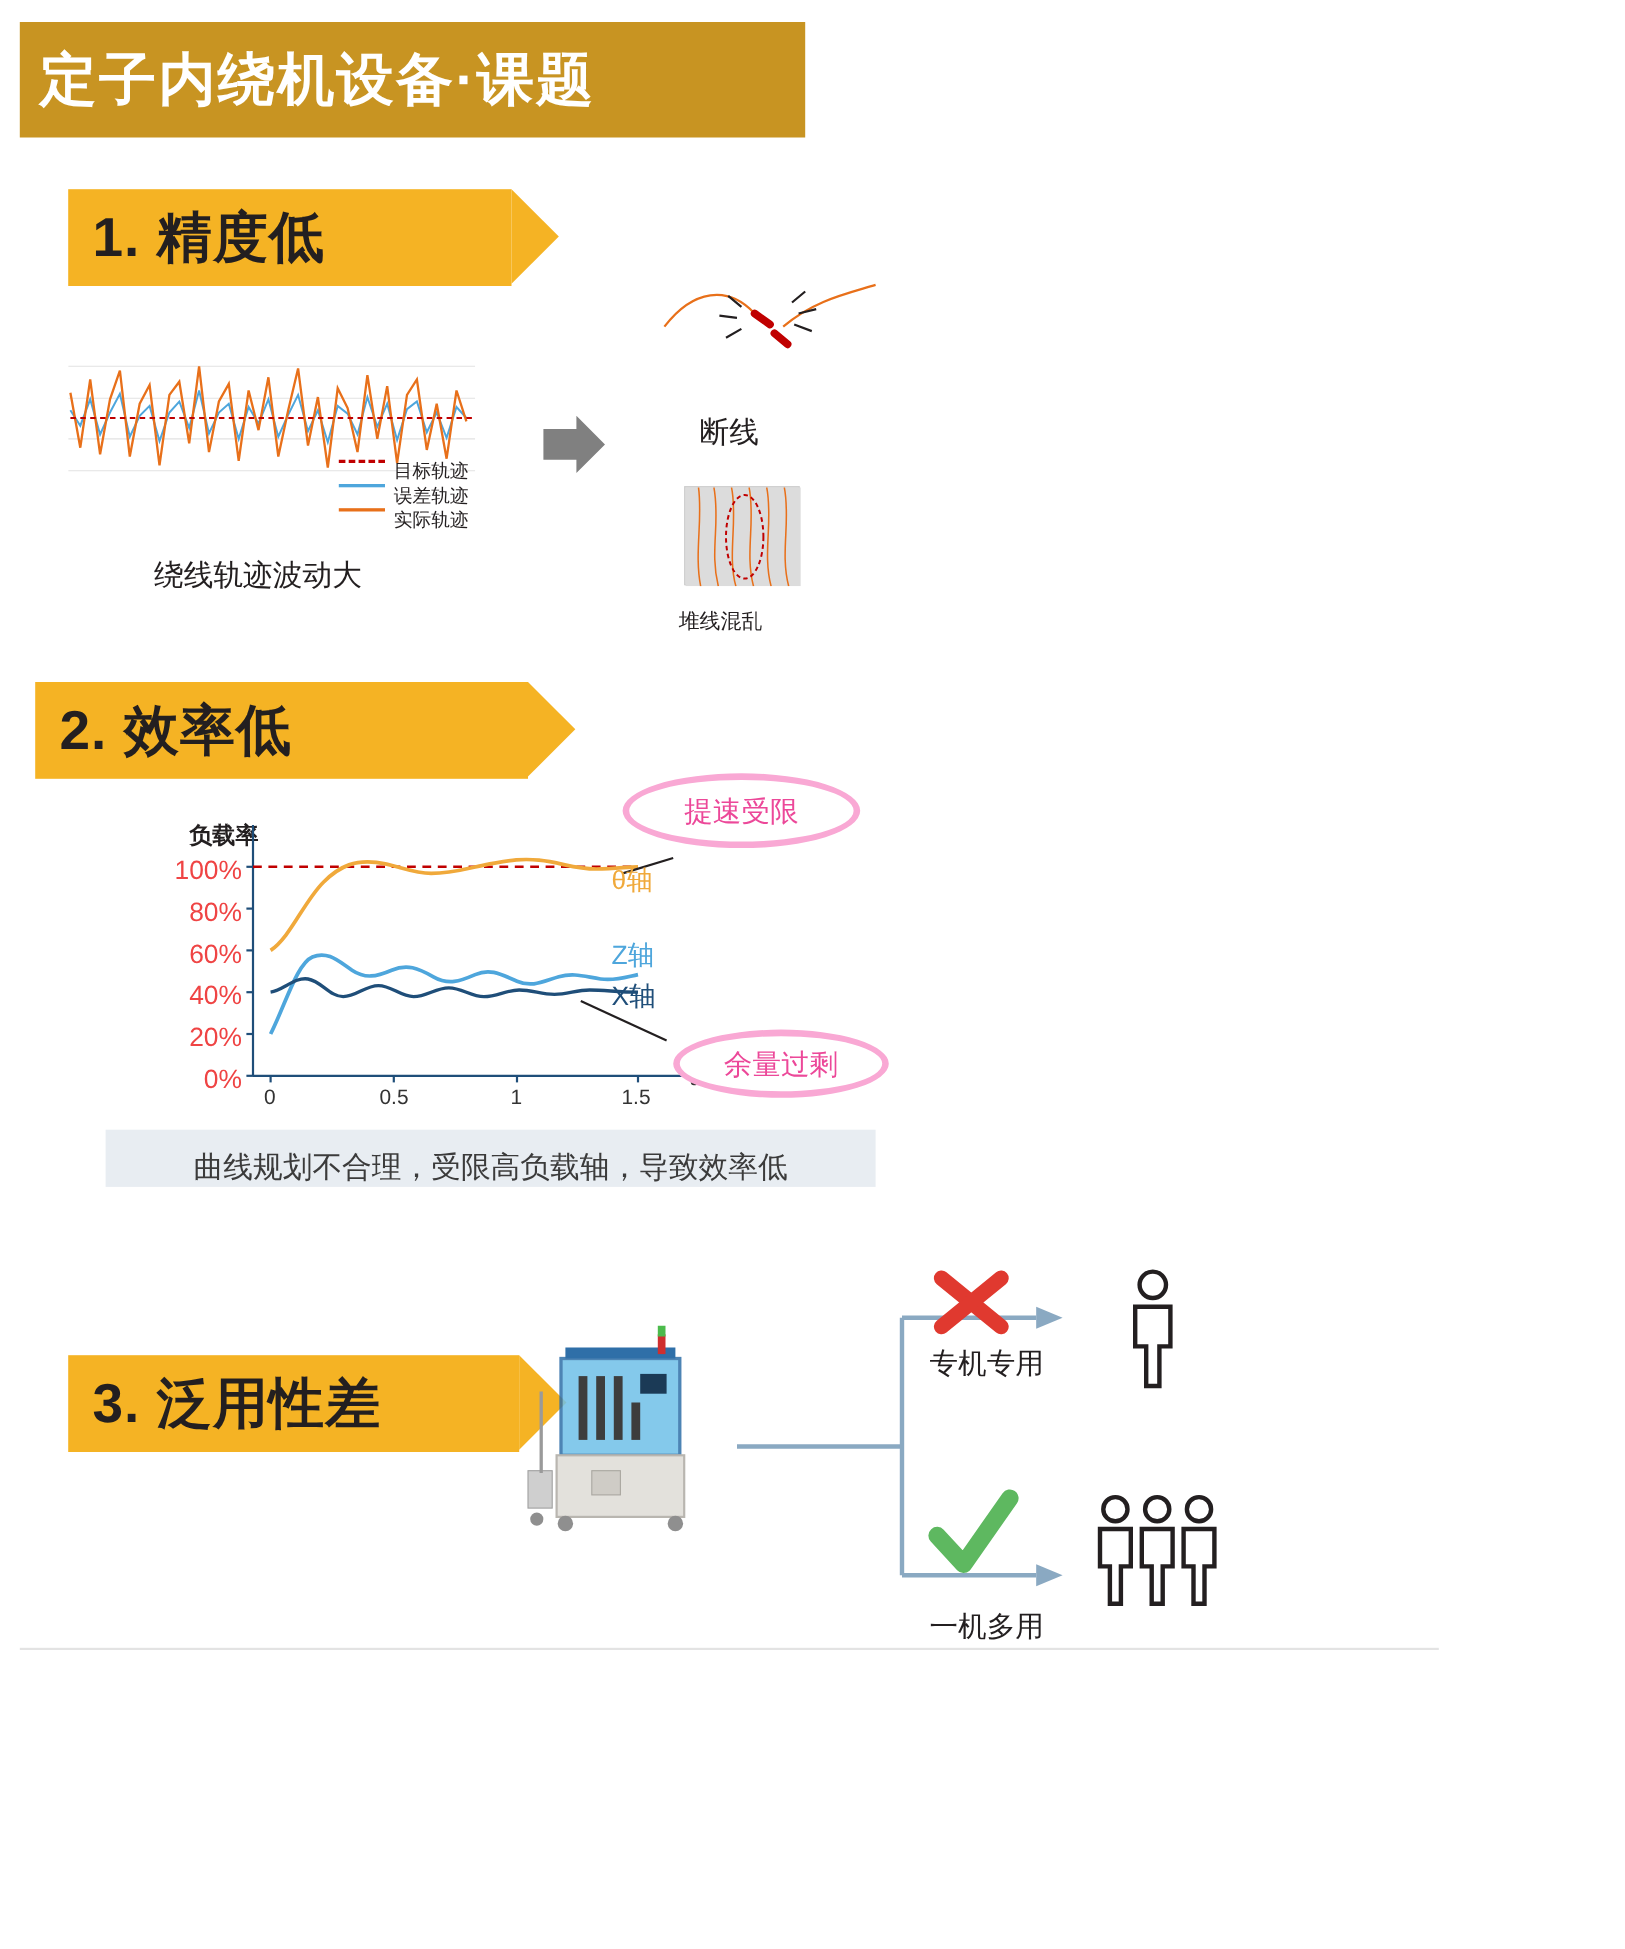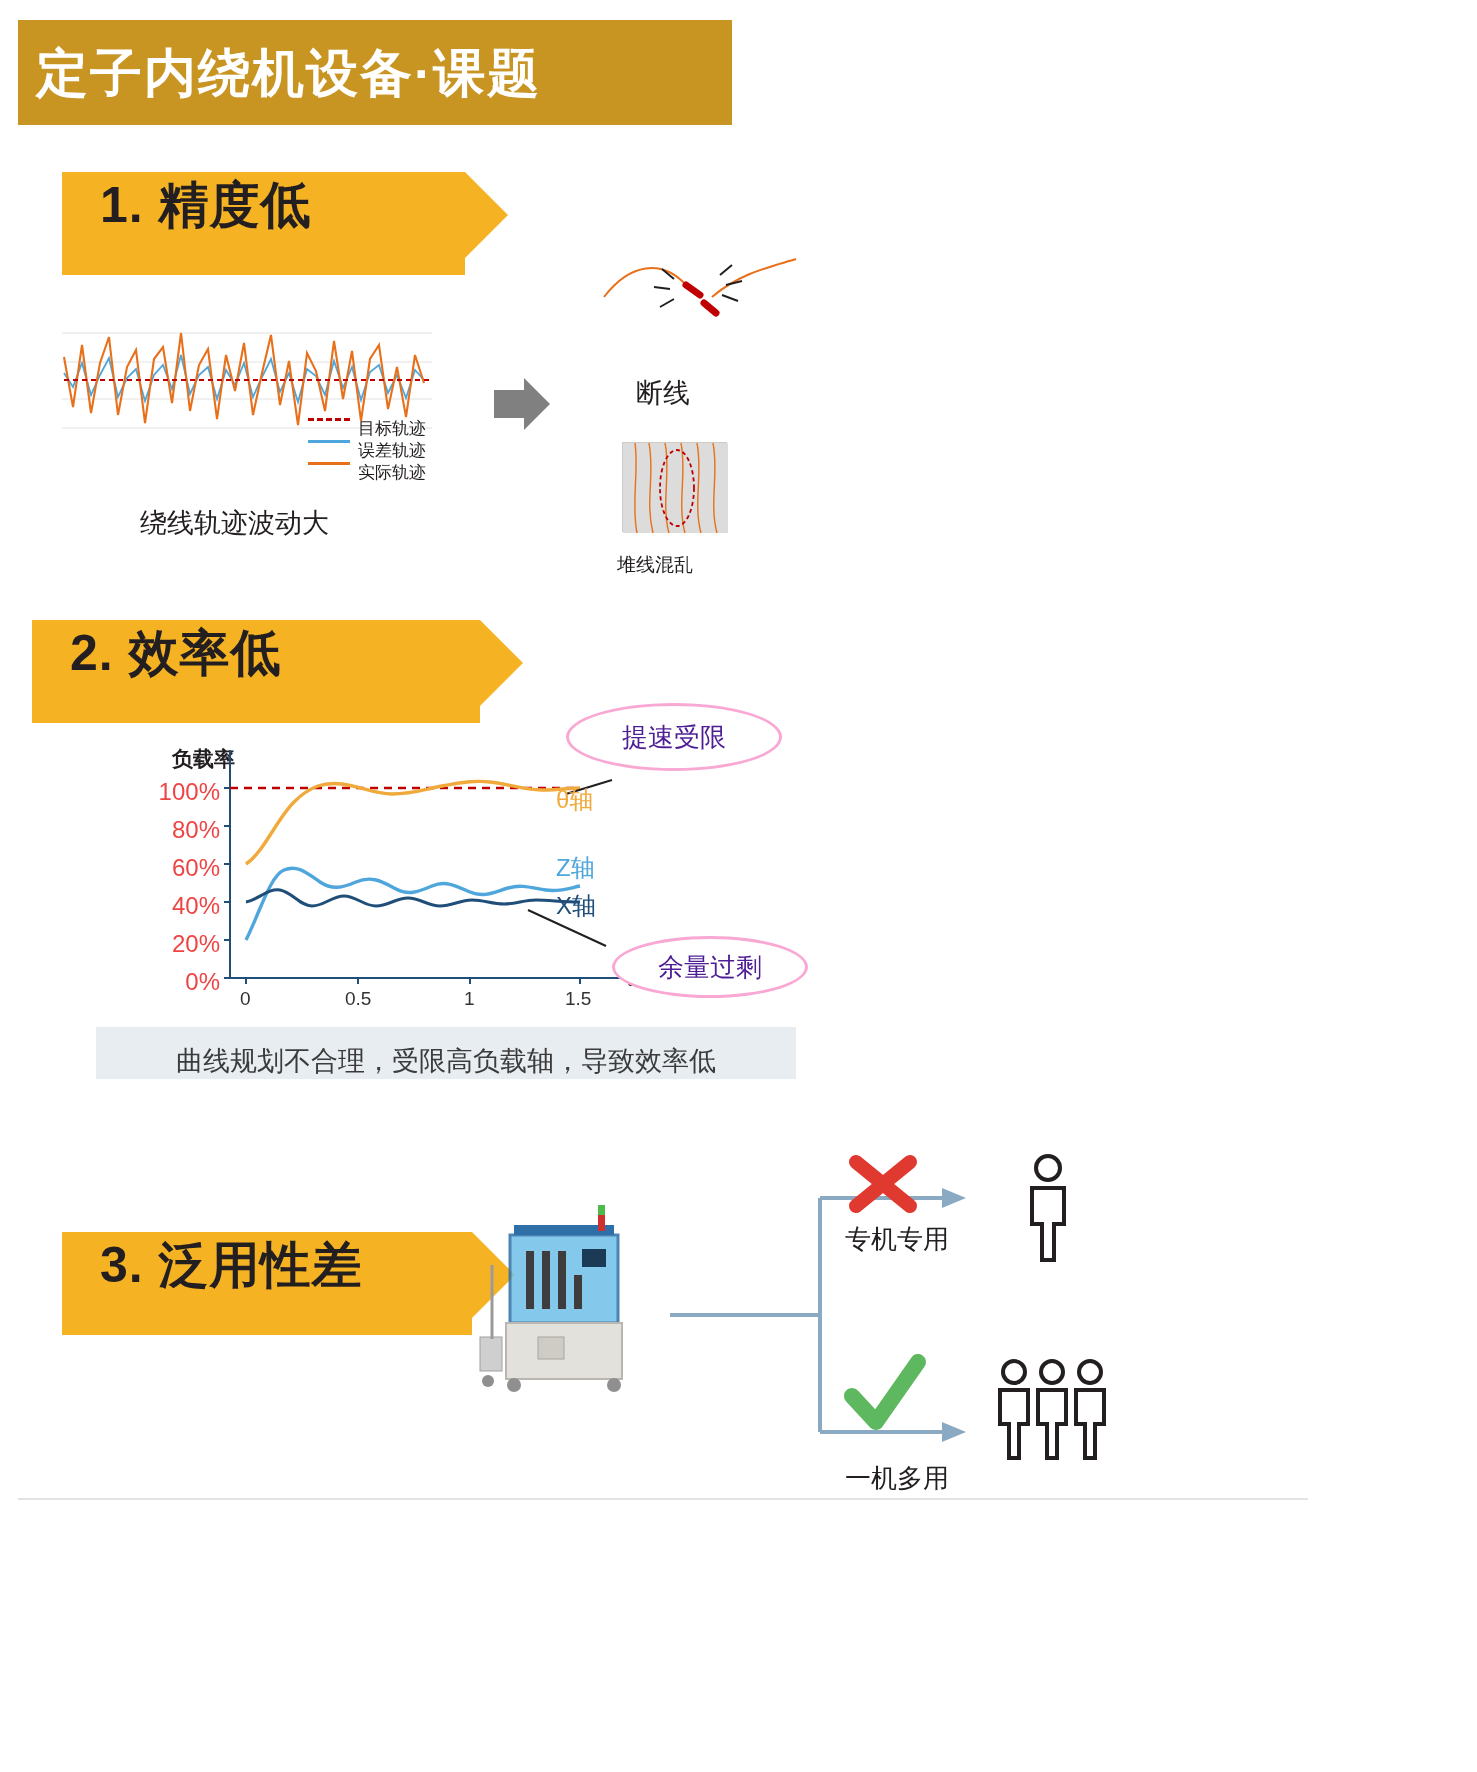--- a/index.html
+++ b/index.html
@@ -29,28 +29,28 @@
     font-size: 52px;
     font-weight: bold;
     letter-spacing: 2px;
     padding-left: 18px;
     line-height: 1;
   }
 
   
   .section-tag {
     position: absolute;
-    height: 103px;
+    height: 88px;
     background: #f5b324;
     display: flex;
-    align-items: flex-start;
+    align-items: center;
     color: #231f20;
     font-size: 50px;
     font-weight: bold;
-    padding-left: 38px;
+    padding-left: 22px;
     letter-spacing: 1px;
   }
   .section-tag .arrow-head {
     position: absolute;
     right: -43px; top: 0;
     width: 0; height: 0;
     border-top: 43px solid transparent;
     border-bottom: 43px solid transparent;
     border-left: 43px solid #f5b324;
   }
@@ -127,24 +127,24 @@
   .s2-xtick {
     position: absolute;
     font-size: 19px; color: #333;
   }
   .s2-serieslabel {
     position: absolute;
     font-size: 24px;
   }
   .callout {
     position: absolute;
-    border: 3px solid #f9a8d4;
+    border: 6px solid #f9a8d4;
     border-radius: 50%;
     background: #ffffff;
-    color: #4c1d95;
+    color: #ec4899;
     font-size: 26px;
     display: flex; align-items: center; justify-content: center;
   }
   #s2-callout-1 { left: 566px; top: 703px; width: 216px; height: 68px; }
   #s2-callout-2 { left: 612px; top: 936px; width: 196px; height: 62px; }
   #s2-note {
     position: absolute;
     left: 96px; top: 1027px;
     width: 700px; height: 52px;
     background: #e8edf2;

